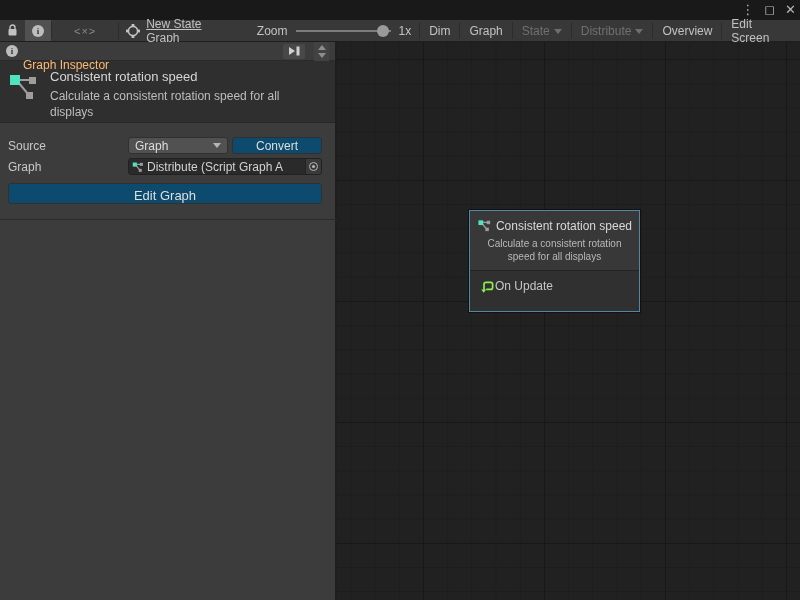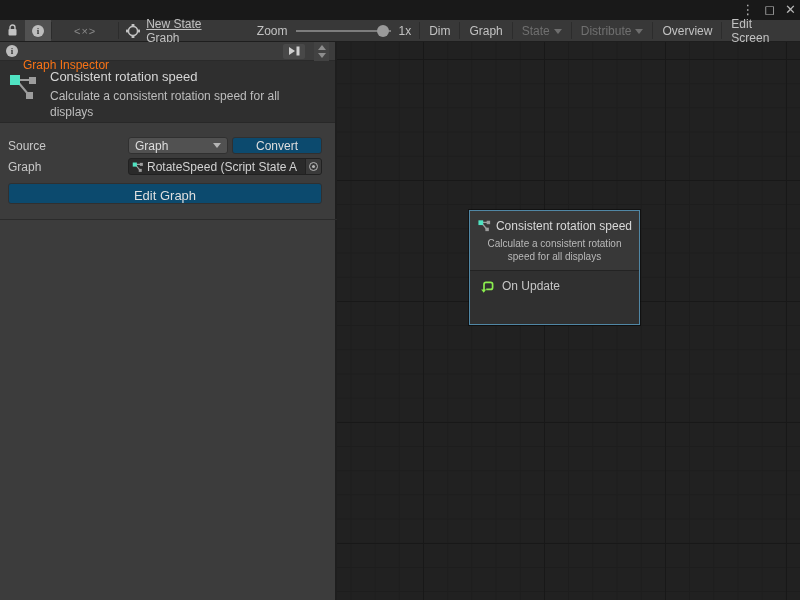--- a/index.html
+++ b/index.html
@@ -27,21 +27,21 @@
   .slider .track { position:absolute; left:0; right:0; top:5px; height:2px; background:#7d7d7d; }
   .slider .handle { position:absolute; top:0; left:81px; width:12px; height:12px; border-radius:50%; background:#9a9a9a; }
   .rbtn { display:flex; align-items:center; gap:4px; padding:3px 9px; font-size:12px; }
   .rbtn .dd { width:0; height:0; border-left:4px solid transparent; border-right:4px solid transparent; border-top:5px solid #6e6e6e; margin-top:2px; }
   .disabled { color:#707070; }
 
   
   .inspector { position:absolute; left:0; top:42px; width:337px; height:558px; background:#3c3c3c;
     border-right:2px solid #1e1e1e; color:#c8c8c8; font-size:12px; }
   .insp-head { height:19px; border-bottom:1px solid #2a2a2a; display:flex; align-items:center; gap:5px; padding:0 6px; }
-  .insp-head-title { flex:1; color:#f97316;margin-top:28px; }
+  .insp-head-title { flex:1; color:#fdba74;margin-top:28px; }
   .info-dot { width:12px; height:12px; border-radius:50%; background:#bdbdbd; color:#353535;
     font-size:9px; font-weight:bold; display:flex; align-items:center; justify-content:center; font-family:"Liberation Serif",serif; }
   .dockbtn { display:flex; align-items:center; justify-content:center; width:22px; height:15px; background:#484848; border-radius:2px; margin-right:4px; }
   .stepper { display:flex; flex-direction:column; justify-content:center; gap:3px; width:15px; align-items:center; background:#424242; height:19px; }
   .tri-up { width:0; height:0; border-left:4px solid transparent; border-right:4px solid transparent; border-bottom:5px solid #8d8d8d; }
   .tri-dn { width:0; height:0; border-left:4px solid transparent; border-right:4px solid transparent; border-top:5px solid #8d8d8d; }
 
   .descbox { height:62px; background:#2f2f2f; border-bottom:1px solid #282828; padding:8px 8px 0 8px; display:flex; gap:10px; }
   .descbox .bigicon { width:32px; height:32px; flex:none; margin-top:2px; }
   .descbox .title { font-size:13px; color:#d6d6d6; margin-bottom:4px; }
@@ -76,22 +76,22 @@
       linear-gradient(90deg, #1d1d1d 1px, transparent 1px);
     background-size:121px 121px, 121px 121px, 24.2px 24.2px, 24.2px 24.2px;
     background-position:86px 17px, 86px 17px, 86px 17px, 86px 17px; }
 
   .node { position:absolute; left:132px; top:168px; width:171px; border:1px solid #5187a5;
     background:#383838; box-shadow:0 0 0 1px rgba(0,0,0,.45); }
   .node-head { padding:8px 6px 7px 6px; text-align:center; }
   .node-title { font-size:12px; color:#d8d8d8; line-height:1.25; }
   .node-title .nicon { display:inline-block; width:15px; height:13px; vertical-align:-2px; margin-right:4px; }
   .node-desc { font-size:10px; color:#b9b9b9; line-height:1.3; margin-top:3px; }
-  .node-body { background:#303030; border-top:1px solid #232323; height:54px; padding:7px 0 0 9px;
-    display:flex; align-items:flex-start; gap:7px; }
+  .node-body { background:#303030; border-top:1px solid #232323; height:41px; padding:7px 0 0 9px;
+    display:flex; align-items:flex-start; }
   .node-body .label { font-size:12px; color:#c6c6c6; margin-top:1px; }
 
   svg { display:block; }
 </style>
 </head>
 <body>
 
 <div class="tabbar">
   <div class="winctrl">
     <span>⋮</span>
@@ -211,21 +211,21 @@
       <span class="flabel">Graph</span>
       <span class="objfield">
         <span>
           <svg width="12" height="12" viewBox="0 0 32 32">
             <path d="M11 9h12M10 11l10 12" stroke="#9d9d9d" stroke-width="3" fill="none"></path>
             <rect x="2" y="4" width="11" height="11" fill="#50e3c2"></rect>
             <rect x="21" y="5" width="8" height="8" fill="#9d9d9d"></rect>
             <rect x="18" y="21" width="8" height="8" fill="#9d9d9d"></rect>
           </svg>
         </span>
-        <span class="val">RotateSpeed (Script State A</span>
+        <span class="val">Distribute (Script Graph A</span>
         <span class="picker">
           <span class="ring">
               <i></i>
             </span>
         </span>
       </span>
     </div>
   </div>
 
   <div class="btn editgraph">

